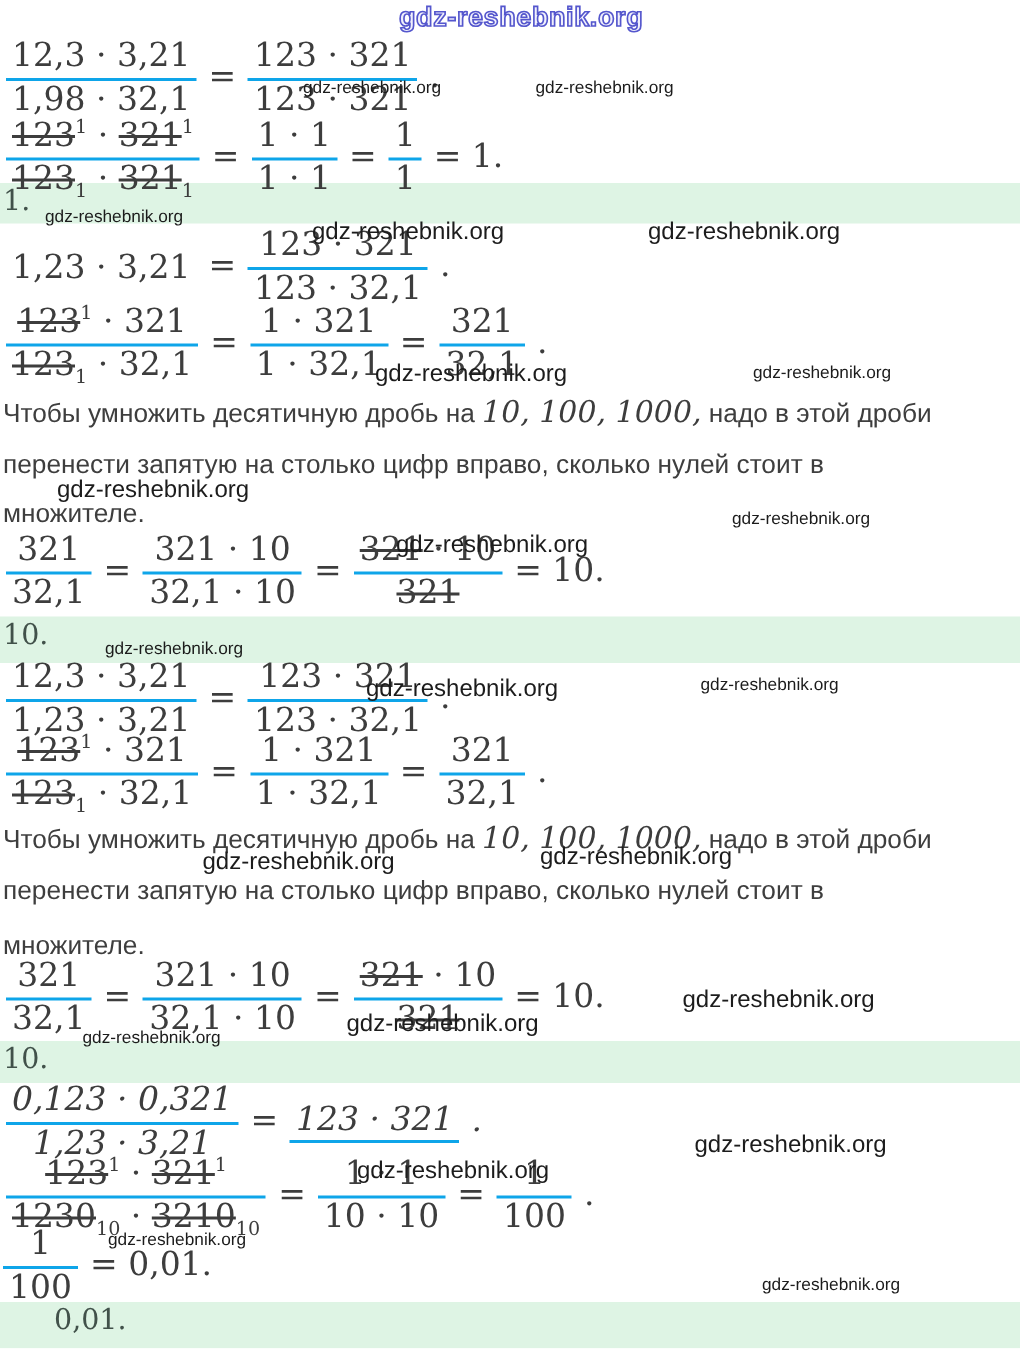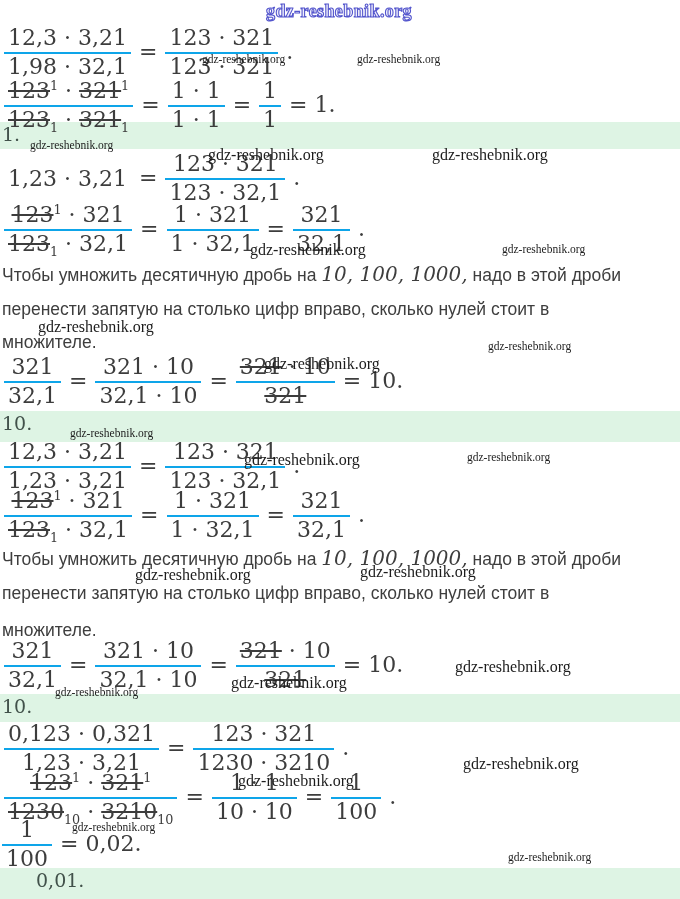--- a/index.html
+++ b/index.html
@@ -1,20 +1,20 @@
 <!DOCTYPE html>
 <html><head>
 <meta charset="utf-8">
 <style>
   html,body{margin:0;padding:0;background:#ffffff;}
   .page{position:relative;width:680px;height:899px;background:#ffffff;overflow:hidden;
         font-family:"Liberation Sans",sans-serif;}
   
   .wm{position:absolute;white-space:nowrap;color:#1c1c1c;z-index:4;
-      font-family:Liberation Serif, serif;}
+      font-family:Liberation Sans, sans-serif;}
   .wm.lg{font-size:16px;}
   .wm.sm{font-size:11.5px;}
   .wm.outline{font-size:18px;font-weight:bold;letter-spacing:.4px;
       color:rgba(110,110,225,0.10);-webkit-text-stroke:1.1px #5456cd;}
   
   .band{position:absolute;left:0;width:680px;background:#def4e4;z-index:1;}
   .band .blabel{display:inline-block;font-family:"DejaVu Serif",serif;font-size:19px;
       color:#41514a;padding:1px 0 0 2px;line-height:1.25;}
   
   .eq{position:absolute;white-space:nowrap;z-index:2;color:#3d3d3d;
@@ -45,23 +45,23 @@
       <div class="textline" style="top: 332px;"><span>множителе.</span></div>
       <div class="eq" style="left: 3px; top: 355px;"><span class="frac"><span class="num"><span>321</span></span><span class="den"><span>32,1</span></span></span><span class="joiner">=</span><span class="frac"><span class="num"><span>321 · 10</span></span><span class="den"><span>32,1 · 10</span></span></span><span class="joiner">=</span><span class="frac"><span class="num"><span class="strike">321</span><span> · 10</span></span><span class="den"><span class="strike">321</span></span></span><span class="joiner">= 10.</span></div>
       <div class="band" style="top: 411px; height: 31px;"><span class="blabel">10.</span></div>
       <div class="eq" style="left: 3px; top: 440px;"><span class="frac"><span class="num"><span>12,3 · 3,21</span></span><span class="den"><span>1,23 · 3,21</span></span></span><span class="joiner">=</span><span class="frac"><span class="num"><span>123 · 321</span></span><span class="den"><span>123 · 32,1</span></span></span><span class="joiner">.</span></div>
       <div class="eq" style="left: 3px; top: 489px;"><span class="frac"><span class="num"><span class="strike">123</span><sup>1</sup><span> · 321</span></span><span class="den"><span class="strike">123</span><sub>1</sub><span> · 32,1</span></span></span><span class="joiner">=</span><span class="frac"><span class="num"><span>1 · 321</span></span><span class="den"><span>1 · 32,1</span></span></span><span class="joiner">=</span><span class="frac"><span class="num"><span>321</span></span><span class="den"><span>32,1</span></span></span><span class="joiner">.</span></div>
       <div class="textline" style="top: 546px;"><span>Чтобы умножить десятичную дробь на </span><span class="mser">10, 100, 1000,</span><span> надо в этой дроби</span></div>
       <div class="textline" style="top: 583px;"><span>перенести запятую на столько цифр вправо, сколько нулей стоит в</span></div>
       <div class="textline" style="top: 620px;"><span>множителе.</span></div>
       <div class="eq" style="left: 3px; top: 639px;"><span class="frac"><span class="num"><span>321</span></span><span class="den"><span>32,1</span></span></span><span class="joiner">=</span><span class="frac"><span class="num"><span>321 · 10</span></span><span class="den"><span>32,1 · 10</span></span></span><span class="joiner">=</span><span class="frac"><span class="num"><span class="strike">321</span><span> · 10</span></span><span class="den"><span class="strike">321</span></span></span><span class="joiner">= 10.</span></div>
       <div class="band" style="top: 694px; height: 28px;"><span class="blabel">10.</span></div>
-      <div class="eq" style="left: 3px; top: 722px;"><span class="frac"><span class="num"><span>0,123 · 0,321</span></span><span class="den"><span>1,23 · 3,21</span></span></span><span class="joiner">=</span><span class="frac"><span class="num"><span>123 · 321</span></span><span class="den"><span>1230 · 3210</span></span></span><span class="joiner">.</span></div>
+      <div class="eq" style="left: 3px; top: 722px; font-style: italic;"><span class="frac"><span class="num"><span>0,123 · 0,321</span></span><span class="den"><span>1,23 · 3,21</span></span></span><span class="joiner">=</span><span class="frac"><span class="num"><span>123 · 321</span></span></span><span class="joiner">.</span></div>
       <div class="eq" style="left: 3px; top: 771px;"><span class="frac"><span class="num"><span class="strike">123</span><sup>1</sup><span> · </span><span class="strike">321</span><sup>1</sup></span><span class="den"><span class="strike">1230</span><sub>10</sub><span> · </span><span class="strike">3210</span><sub>10</sub></span></span><span class="joiner">=</span><span class="frac"><span class="num"><span>1 · 1</span></span><span class="den"><span>10 · 10</span></span></span><span class="joiner">=</span><span class="frac"><span class="num"><span>1</span></span><span class="den"><span>100</span></span></span><span class="joiner">.</span></div>
-      <div class="eq" style="left: 1px; top: 818px;"><span class="frac"><span class="num"><span>1</span></span><span class="den"><span>100</span></span></span><span class="joiner">= 0,02.</span></div>
+      <div class="eq" style="left: 1px; top: 818px;"><span class="frac"><span class="num"><span>1</span></span><span class="den"><span>100</span></span></span><span class="joiner">= 0,01.</span></div>
       <div class="band" style="top: 868px; height: 31px; padding-left: 34px;"><span class="blabel">0,01.</span></div>
       <span class="wm outline" style="left: 266px; top: 1px;">gdz-reshebnik.org</span>
       <span class="wm sm" style="left: 202px; top: 53px;">gdz-reshebnik.org</span>
       <span class="wm sm" style="left: 357px; top: 53px;">gdz-reshebnik.org</span>
       <span class="wm sm" style="left: 30px; top: 139px;">gdz-reshebnik.org</span>
       <span class="wm lg" style="left: 208px; top: 146px;">gdz-reshebnik.org</span>
       <span class="wm lg" style="left: 432px; top: 146px;">gdz-reshebnik.org</span>
       <span class="wm lg" style="left: 250px; top: 241px;">gdz-reshebnik.org</span>
       <span class="wm sm" style="left: 502px; top: 243px;">gdz-reshebnik.org</span>
       <span class="wm lg" style="left: 38px; top: 318px;">gdz-reshebnik.org</span>

